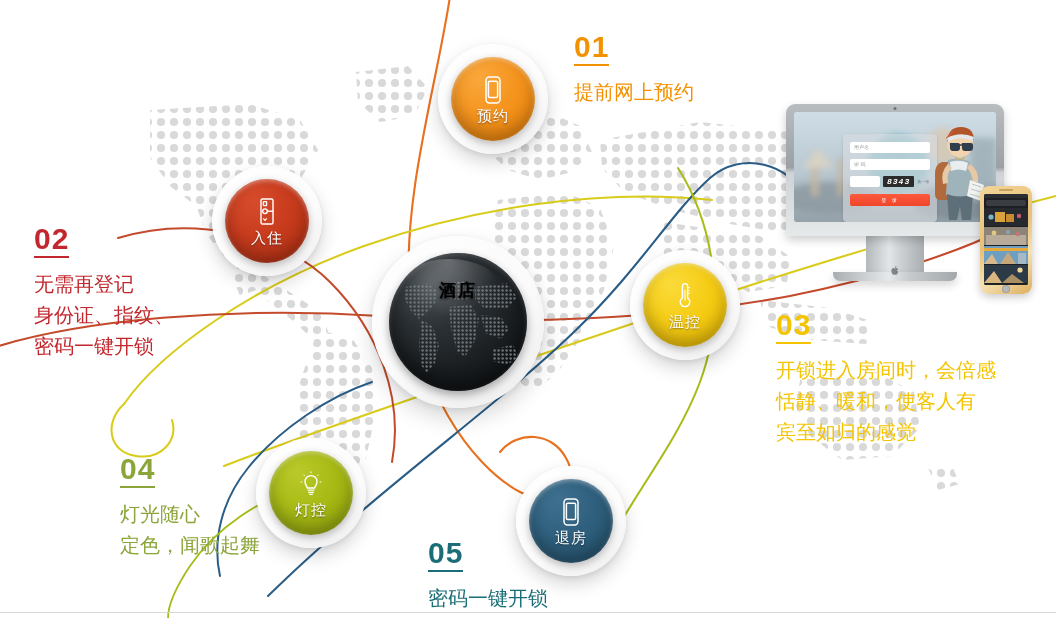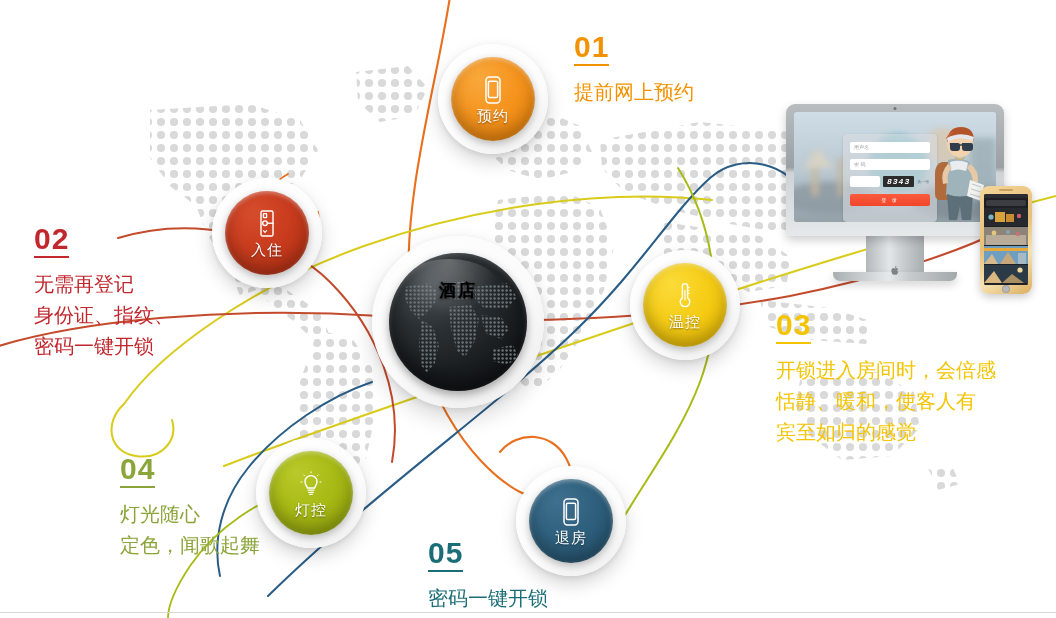--- a/index.html
+++ b/index.html
@@ -282,21 +282,21 @@
     <div class="ring"></div>
     <div class="disc disc-orange">
       <svg class="glyph" viewBox="0 0 34 34" fill="none" stroke="#ffffff" stroke-width="1.5">
         <rect x="10" y="4" width="14" height="26" rx="3.4"></rect>
         <rect x="12.4" y="8.2" width="9.2" height="16.4" rx="1.4"></rect>
       </svg>
       <span class="nlabel">预约</span>
     </div>
   </div>
 
-  <div class="node" style="left:212px;top:178px;text-align:right;">
+  <div class="node" style="left:212px;top:166px;text-align:right;">
     <div class="ring"></div>
     <div class="disc disc-red">
       <svg class="glyph" viewBox="0 0 34 34" fill="none" stroke="#ffffff" stroke-width="1.4">
         <rect x="11" y="4" width="12" height="25" rx="1.6"></rect>
         <rect x="13.4" y="6.6" width="3.2" height="4" rx="0.6"></rect>
         <circle cx="15" cy="16.2" r="2.3"></circle>
         <path d="M17.3 16.2 H23.6"></path>
         <path d="M13.2 23.4 L15 25.4 L16.8 23.4" stroke-width="1.2"></path>
       </svg>
       <span class="nlabel">入住</span>

